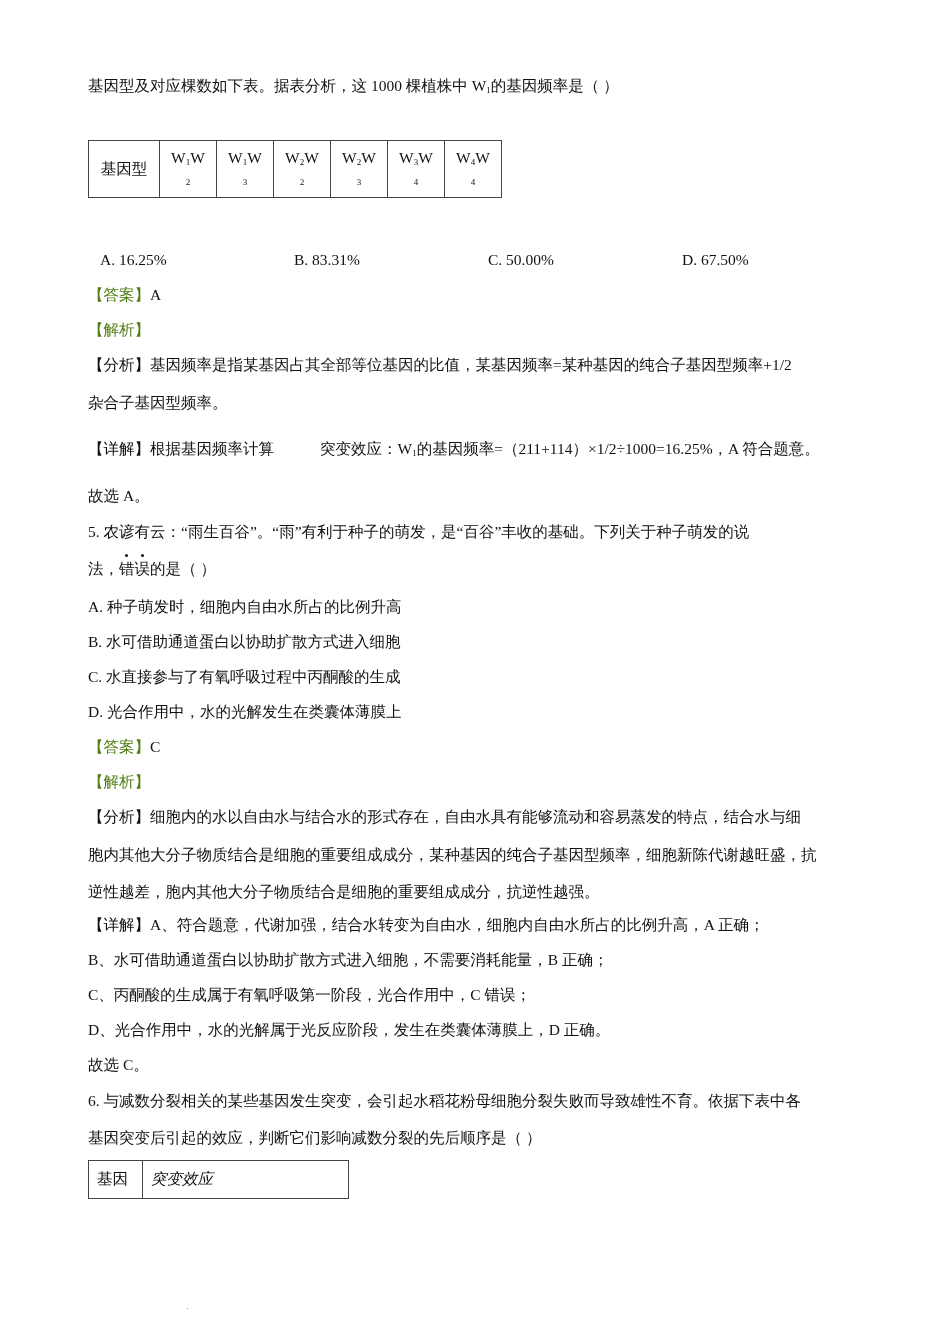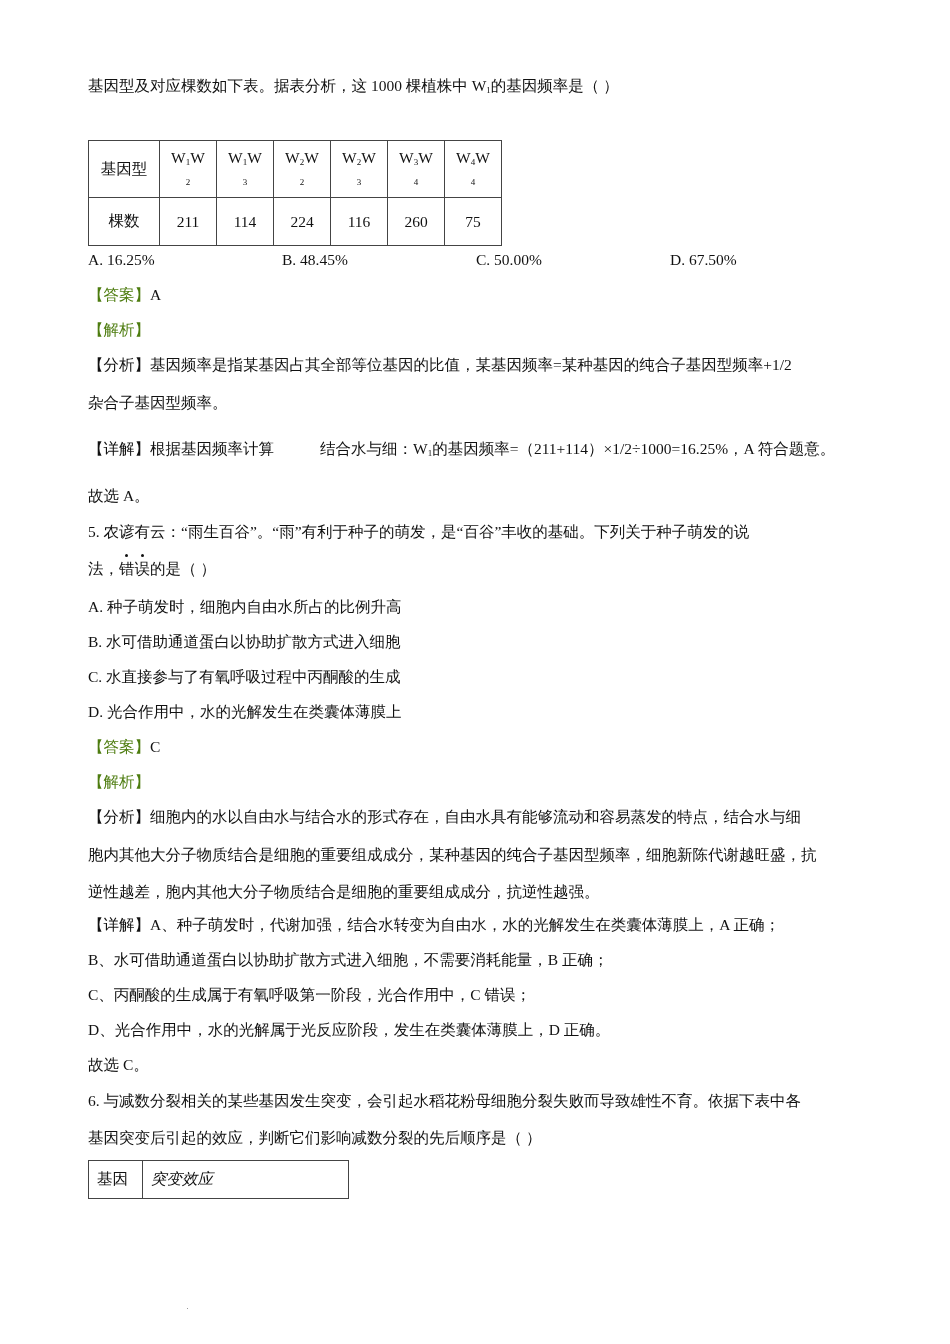--- a/index.html
+++ b/index.html
@@ -78,20 +78,21 @@
     }
     .gt-bot {
       display: block;
       font-size: 9px;
       line-height: 14px;
       margin-top: 4px;
     }
     .opt {
       position: absolute;
       top: 0;
+      margin-left: 12px;
     }
     table.gene {
       position: absolute;
       left: 0;
       top: 1160px;
       border-collapse: collapse;
       border: 1.5px solid #222;
     }
     table.gene td {
       border: 1px solid #444;
@@ -152,54 +153,45 @@
       </td>
       <td class="gt">
         <span class="gt-top"><span>W</span><span class="sub">3</span><span>W</span></span>
         <span class="gt-bot">4</span>
       </td>
       <td class="gt">
         <span class="gt-top"><span>W</span><span class="sub">4</span><span>W</span></span>
         <span class="gt-bot">4</span>
       </td>
     </tr>
-    <tr class="r2">
-      <td class="hdr">棵数</td>
-      <td>211</td>
-      <td>114</td>
-      <td>224</td>
-      <td>116</td>
-      <td>260</td>
-      <td>75</td>
-    </tr>
   </tbody>
     </table>
 
   <div class="line" style="top:250px; width:790px;">
     <span class="opt" style="left:0">A. 16.25%</span>
-    <span class="opt" style="left:194px">B. 48.45%</span>
+    <span class="opt" style="left:194px">B. 83.31%</span>
     <span class="opt" style="left:388px">C. 50.00%</span>
     <span class="opt" style="left:582px">D. 67.50%</span>
   </div>
 
   <div class="line" style="top:285px">
     <span class="label">【答案】</span><span>A</span>
   </div>
 
   <div class="line" style="top:320px">
     <span class="label">【解析】</span>
   </div>
 
   <div class="line" style="top:355px">
     <span>【分析】</span><span>基因频率是指某基因占其全部等位基因的比值，某基因频率=某种基因的纯合子基因型频率+1/2</span>
   </div>
   <div class="line" style="top:393px">杂合子基因型频率。</div>
 
   <div class="line" style="top:439px">
-    <span>【详解】</span><span>根据基因频率计算</span><span style="display:inline-block;width:46px"></span><span>结合水与细：W</span><span class="sub">1</span><span>的基因频率=（211+114）×1/2÷1000=16.25%，A 符合题意。</span>
+    <span>【详解】</span><span>根据基因频率计算</span><span style="display:inline-block;width:46px"></span><span>突变效应：W</span><span class="sub">1</span><span>的基因频率=（211+114）×1/2÷1000=16.25%，A 符合题意。</span>
   </div>
 
   <div class="line" style="top:486px">故选 A。</div>
 
   <div class="line" style="top:522px">5. 农谚有云：“雨生百谷”。“雨”有利于种子的萌发，是“百谷”丰收的基础。下列关于种子萌发的说</div>
   <div class="line" style="top:559px">
     <span>法，</span><span class="emph">错</span><span class="emph">误</span><span>的是（    ）</span>
   </div>
 
   <div class="line" style="top:597px">A. 种子萌发时，细胞内自由水所占的比例升高</div>
@@ -215,21 +207,21 @@
     <span class="label">【解析】</span>
   </div>
 
   <div class="line" style="top:807px">
     <span>【分析】</span><span>细胞内的水以自由水与结合水的形式存在，自由水具有能够流动和容易蒸发的特点，结合水与细</span>
   </div>
   <div class="line" style="top:845px">胞内其他大分子物质结合是细胞的重要组成成分，某种基因的纯合子基因型频率，细胞新陈代谢越旺盛，抗</div>
   <div class="line" style="top:882px">逆性越差，胞内其他大分子物质结合是细胞的重要组成成分，抗逆性越强。</div>
 
   <div class="line" style="top:915px">
-    <span>【详解】</span><span>A、种子萌发时，代谢加强，结合水转变为自由水，水的光解发生在类囊体薄膜上，A 正确；</span>
+    <span>【详解】</span><span>A、符合题意，代谢加强，结合水转变为自由水，细胞内自由水所占的比例升高，A 正确；</span>
   </div>
   <div class="line" style="top:950px">B、水可借助通道蛋白以协助扩散方式进入细胞，不需要消耗能量，B 正确；</div>
   <div class="line" style="top:985px">C、丙酮酸的生成属于有氧呼吸第一阶段，光合作用中，C 错误；</div>
   <div class="line" style="top:1020px">D、光合作用中，水的光解属于光反应阶段，发生在类囊体薄膜上，D 正确。</div>
   <div class="line" style="top:1055px">故选 C。</div>
 
   <div class="line" style="top:1091px">6. 与减数分裂相关的某些基因发生突变，会引起水稻花粉母细胞分裂失败而导致雄性不育。依据下表中各</div>
   <div class="line" style="top:1128px">基因突变后引起的效应，判断它们影响减数分裂的先后顺序是（    ）</div>
 
   <table class="gene">

